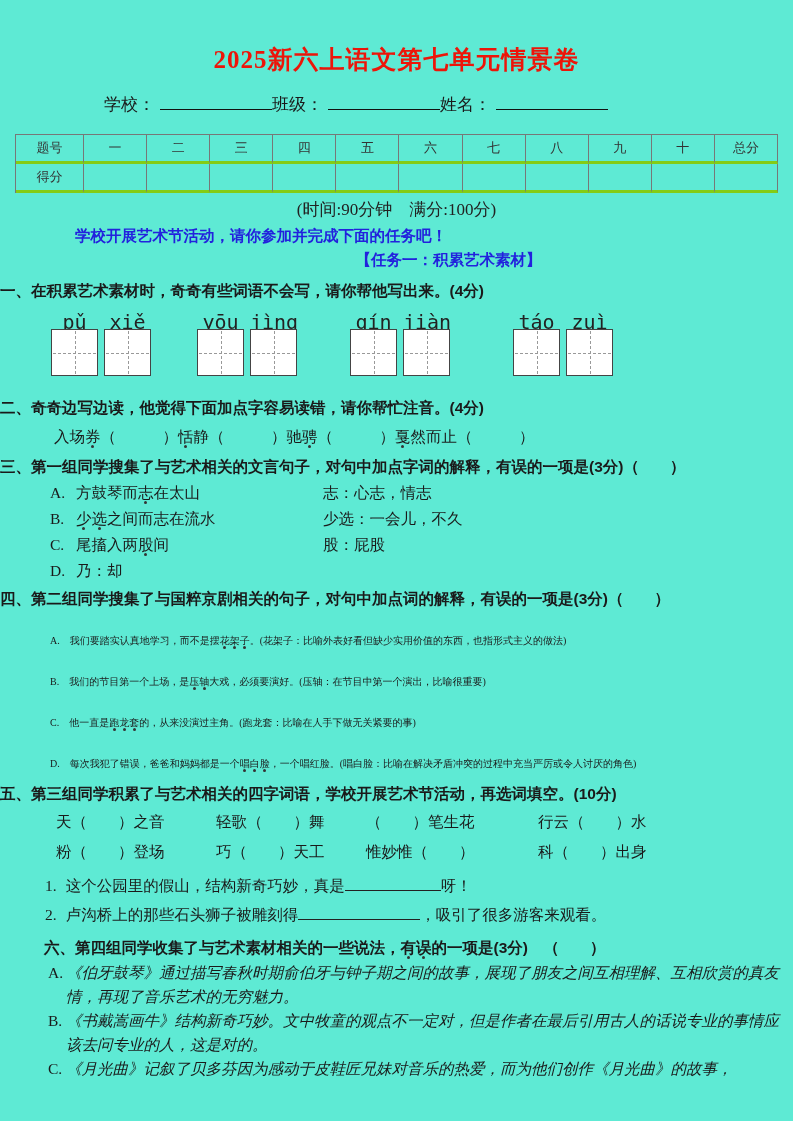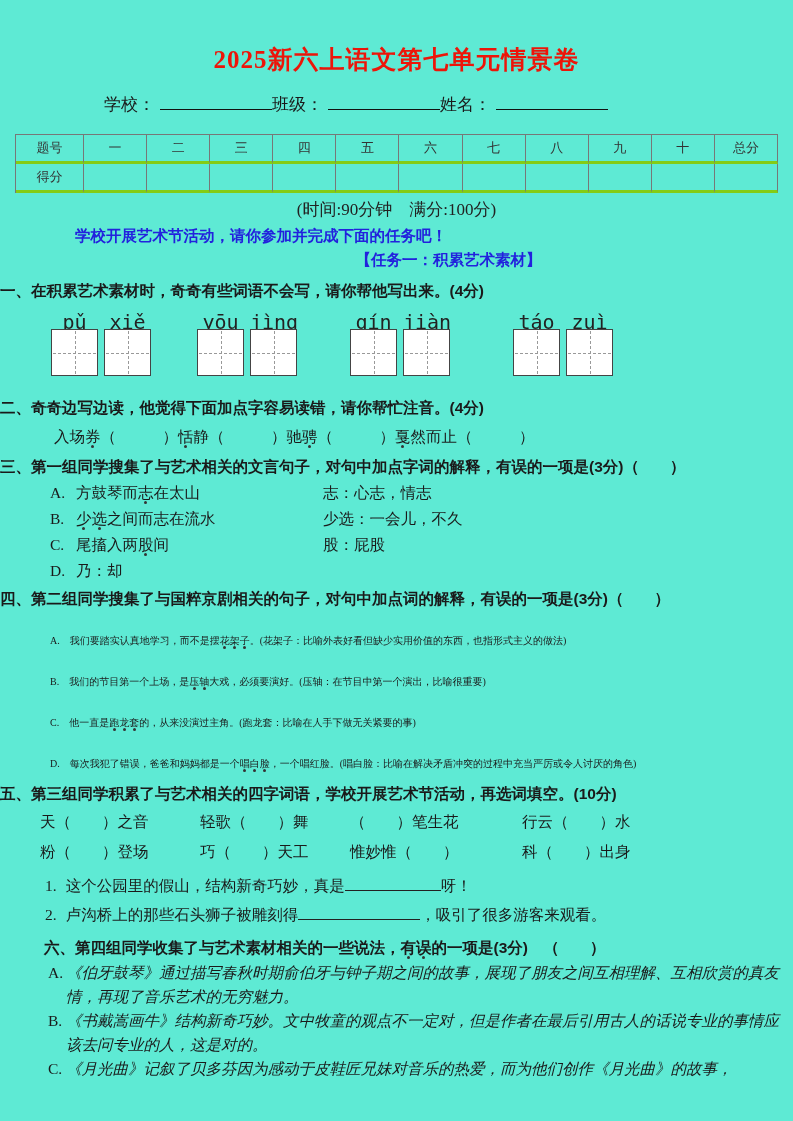--- a/index.html
+++ b/index.html
@@ -41,21 +41,21 @@
   .q2-items{margin:3px 0 0 54px;font-size:15.5px;line-height:26px;display:flex;}
   
   .q3-row{margin-left:50px;line-height:26px;font-size:15.5px;display:flex;}
   .opt-label{flex:none;width:26px;}
   .q3-sentence{flex:none;width:247px;}
   .q3-explain{flex:1;}
   
   .q4-row{margin:16px 16px 5px 50px;font-size:10px;line-height:25px;}
   .q4-row .lbl{margin-right:10px;}
   
-  .q5-row{margin-left:40px;display:grid;grid-template-columns:160px 150px 172px auto;font-size:15.5px;line-height:30px;}
+  .q5-row{margin-left:56px;display:grid;grid-template-columns:160px 150px 172px auto;font-size:15.5px;line-height:30px;}
   .q5-subs{margin:4px 0 0 45px;}
   .q5-sub{font-size:15.5px;line-height:29px;}
   .q5-sub .num{margin-right:9px;}
   .blank{display:inline-block;border-bottom:1.4px solid #222;height:16px;vertical-align:baseline;}
   .q5-sub:nth-of-type(1) .blank{width:96px;}
   .q5-sub:nth-of-type(2) .blank{width:122px;}
   
   .q6-stem{margin-left:44px;}
   .q6-row{margin:0 14px 0 48px;display:flex;font-size:15.5px;line-height:24px;}
   .q6-row .opt-label{width:18px;}

